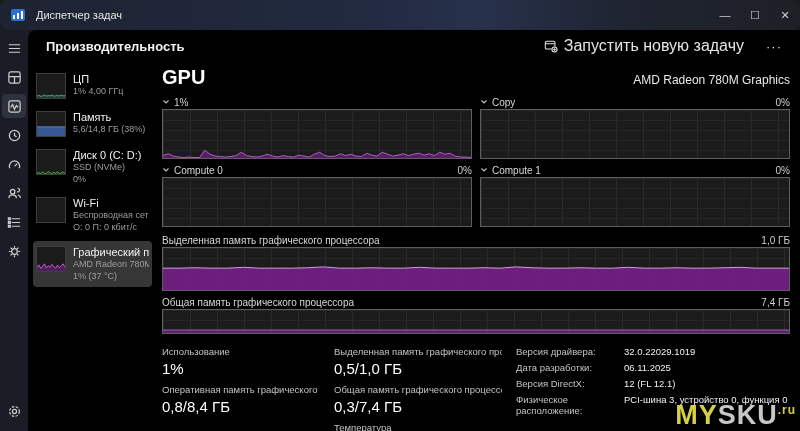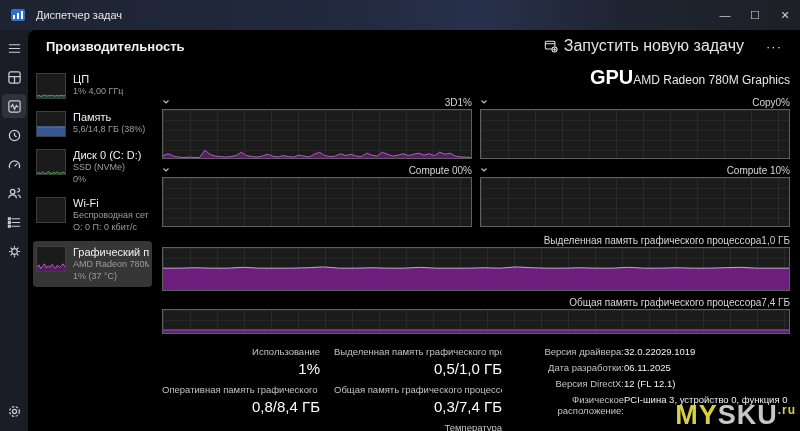--- a/index.html
+++ b/index.html
@@ -5,21 +5,21 @@
   * { margin:0; padding:0; box-sizing:border-box; }
   html,body { width:800px; height:431px; overflow:hidden; }
   body {
     font-family:"Liberation Sans", sans-serif;
     background:#1c1c1c; color:#fff; position:relative;
   }
   
   .titlebar {
     position:absolute; top:0; left:0; width:800px; height:30px;
     background:linear-gradient(90deg,#1d2330 0%,#222a40 45%,#27314b 60%,#1f2431 78%,#1e2027 100%);
-    display:flex; align-items:center;
+    display:flex; align-items:center;border-radius:9px;
   }
   .app-icon { width:16px; height:16px; margin-left:10px; }
   .titlebar-title { font-size:11px; color:#e6e6e6; margin-left:10px; flex:1; }
   .win-controls { display:flex; height:30px; }
   .win-btn { width:30px; height:30px; display:flex; align-items:center; justify-content:center;
     color:#cfcfcf; font-size:11px; cursor:default; }
   
   .rail {
     position:absolute; top:30px; left:0; width:28px; height:401px;
     background:#1a1d25; display:flex; flex-direction:column; align-items:center; padding-top:6px;
@@ -49,21 +49,21 @@
   
   .tiles { width:126px; padding:6px 2px 0 5px; }
   .tile { display:flex; gap:7px; padding:5px 3px; border-radius:4px; margin-bottom:2px; }
   .tile.selected { background:#363636; }
   .tile-thumb { width:30px; height:26px; background:#1b1b1b; border:1px solid #3e3e3e; flex:none; overflow:hidden; }
   .tile-thumb svg { width:100%; height:100%; display:block; }
   .tile-text { min-width:0; }
   .tile-title { font-size:11px; color:#f0f0f0; white-space:nowrap; overflow:hidden; }
   .tile-sub { font-size:9px; color:#9d9d9d; white-space:nowrap; overflow:hidden; line-height:1.35; }
   
-  .main { flex:1; padding:2px 10px 16px 8px; min-width:0;text-align:right; }
+  .main { flex:1; padding:2px 10px 16px 8px; min-width:0; }
   .gpu-header { display:flex; align-items:baseline; margin:2px 0 6px 0; }
   .gpu-title { font-size:20px; font-weight:600; color:#fff; flex:1; }
   .gpu-device { font-size:12px; color:#e8e8e8; }
   .chart-grid { display:grid; grid-template-columns:1fr 1fr; column-gap:8px; }
   .chart-hdr { display:flex; align-items:center; font-size:10px; color:#d8d8d8; height:14px; }
   .chart-hdr .chev { margin-right:4px; display:inline-flex; }
   .chart-hdr .lbl { flex:1; }
   .chart-hdr .val { color:#cfcfcf; }
   .chartbox {
     position:relative; background:#1b1b1b; border:1px solid #5e5e5e;
@@ -256,21 +256,20 @@
       </div>
 
       <div class="chart-grid">
         <div>
           <div class="chart-hdr">
             <span class="chev">
                 <svg width="8" height="8" viewBox="0 0 8 8" fill="none" stroke="#bdbdbd" stroke-width="1.2">
                   <path d="M1.5 2.5L4 5l2.5-2.5"></path>
                 </svg>
               </span>
-            <span class="lbl">3D</span>
             <span class="val">1%</span>
           </div>
           <div class="chartbox h50">
               <svg viewBox="0 0 100 100" preserveAspectRatio="none">
                 <polygon points="0,100 0.00,95.00 1.69,91.00 3.39,96.00 5.08,98.00 6.78,99.00 8.47,98.00 10.17,99.00 11.86,99.00 13.56,84.00 15.25,92.00 16.95,96.00 18.64,97.00 20.34,98.00 22.03,97.00 23.73,95.00 25.42,88.00 27.12,95.00 28.81,97.00 30.51,98.00 32.20,96.00 33.90,92.00 35.59,96.00 37.29,98.00 38.98,95.00 40.68,97.00 42.37,98.00 44.07,94.00 45.76,96.00 47.46,98.00 49.15,92.00 50.85,88.00 52.54,95.00 54.24,97.00 55.93,96.00 57.63,91.00 59.32,95.00 61.02,92.00 62.71,96.00 64.41,97.00 66.10,90.00 67.80,94.00 69.49,96.00 71.19,88.00 72.88,92.00 74.58,96.00 76.27,94.00 77.97,91.00 79.66,95.00 81.36,92.00 83.05,90.00 84.75,94.00 86.44,91.00 88.14,95.00 89.83,88.00 91.53,92.00 93.22,90.00 94.92,96.00 96.61,98.00 98.31,98.00 100.00,99.00 100,100" fill="rgba(122,36,144,0.6)" stroke="none"></polygon>
                 <polyline points="0.00,95.00 1.69,91.00 3.39,96.00 5.08,98.00 6.78,99.00 8.47,98.00 10.17,99.00 11.86,99.00 13.56,84.00 15.25,92.00 16.95,96.00 18.64,97.00 20.34,98.00 22.03,97.00 23.73,95.00 25.42,88.00 27.12,95.00 28.81,97.00 30.51,98.00 32.20,96.00 33.90,92.00 35.59,96.00 37.29,98.00 38.98,95.00 40.68,97.00 42.37,98.00 44.07,94.00 45.76,96.00 47.46,98.00 49.15,92.00 50.85,88.00 52.54,95.00 54.24,97.00 55.93,96.00 57.63,91.00 59.32,95.00 61.02,92.00 62.71,96.00 64.41,97.00 66.10,90.00 67.80,94.00 69.49,96.00 71.19,88.00 72.88,92.00 74.58,96.00 76.27,94.00 77.97,91.00 79.66,95.00 81.36,92.00 83.05,90.00 84.75,94.00 86.44,91.00 88.14,95.00 89.83,88.00 91.53,92.00 93.22,90.00 94.92,96.00 96.61,98.00 98.31,98.00 100.00,99.00" fill="none" stroke="#b35cc6" stroke-width="1" vector-effect="non-scaling-stroke"></polyline>
               </svg>
             </div>
         </div>
         <div>

